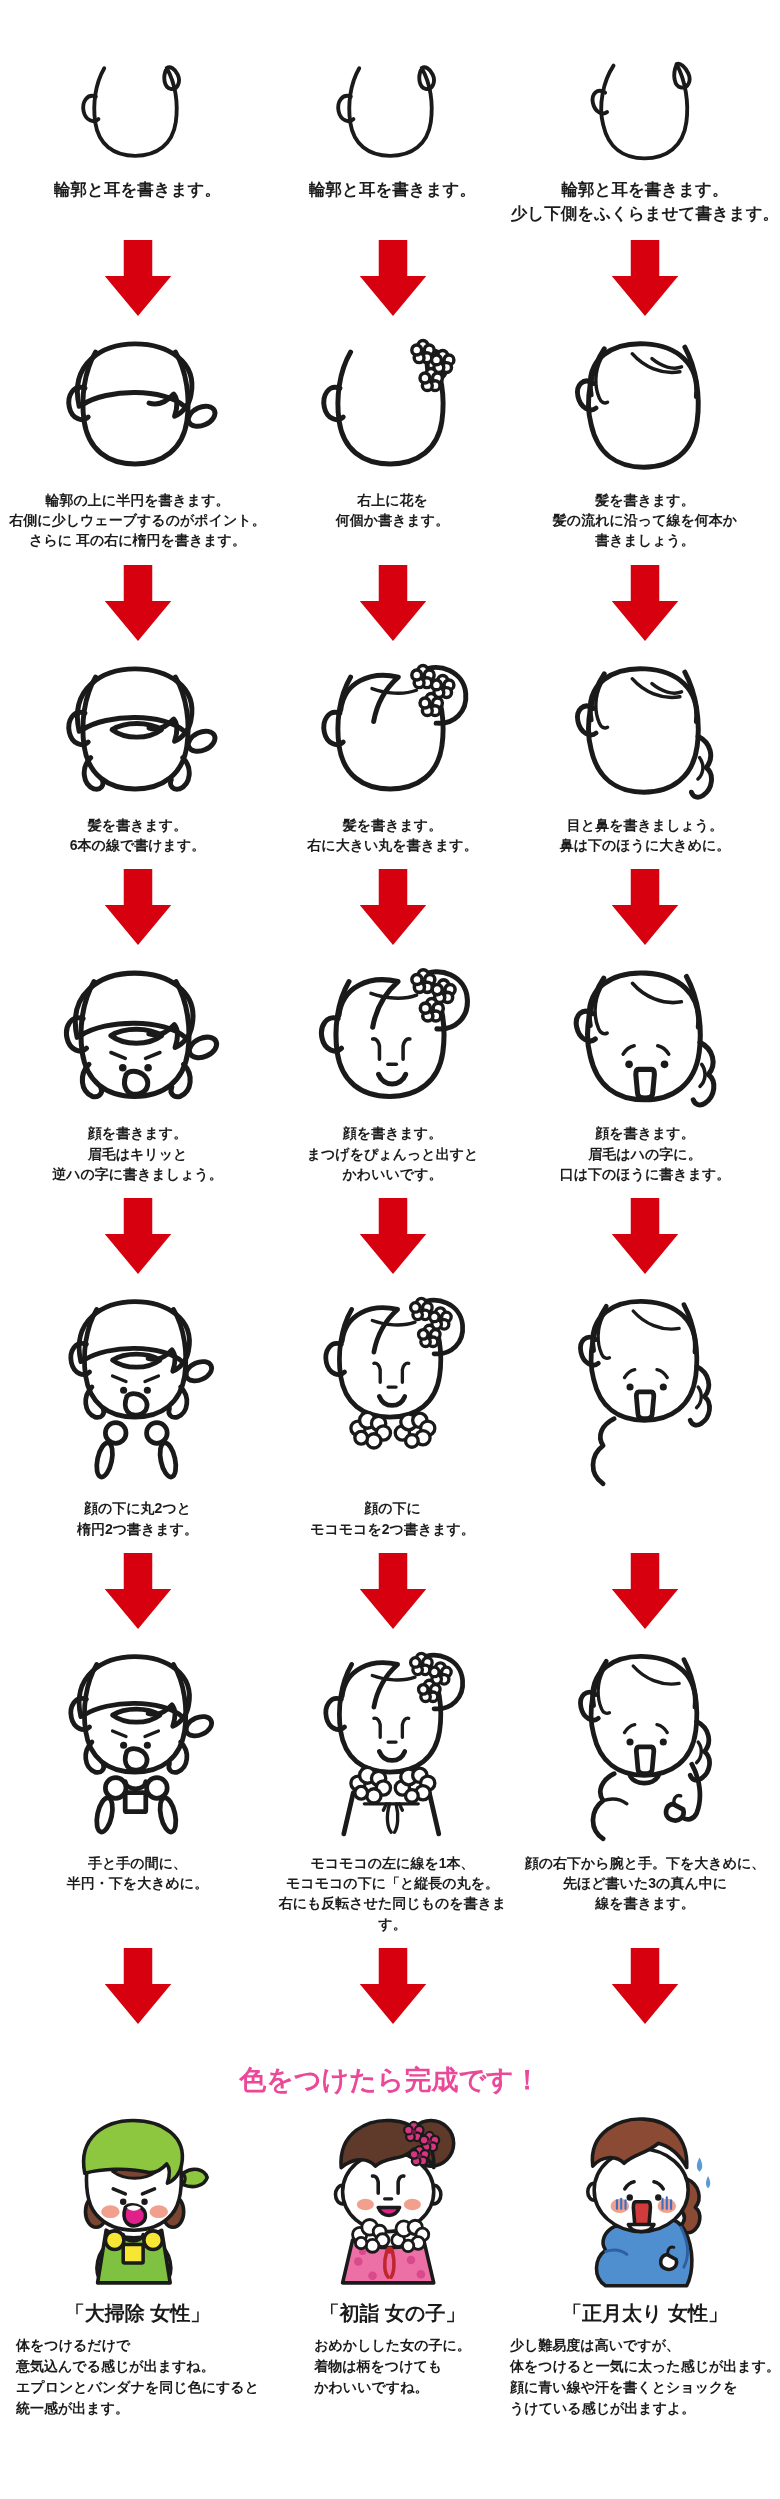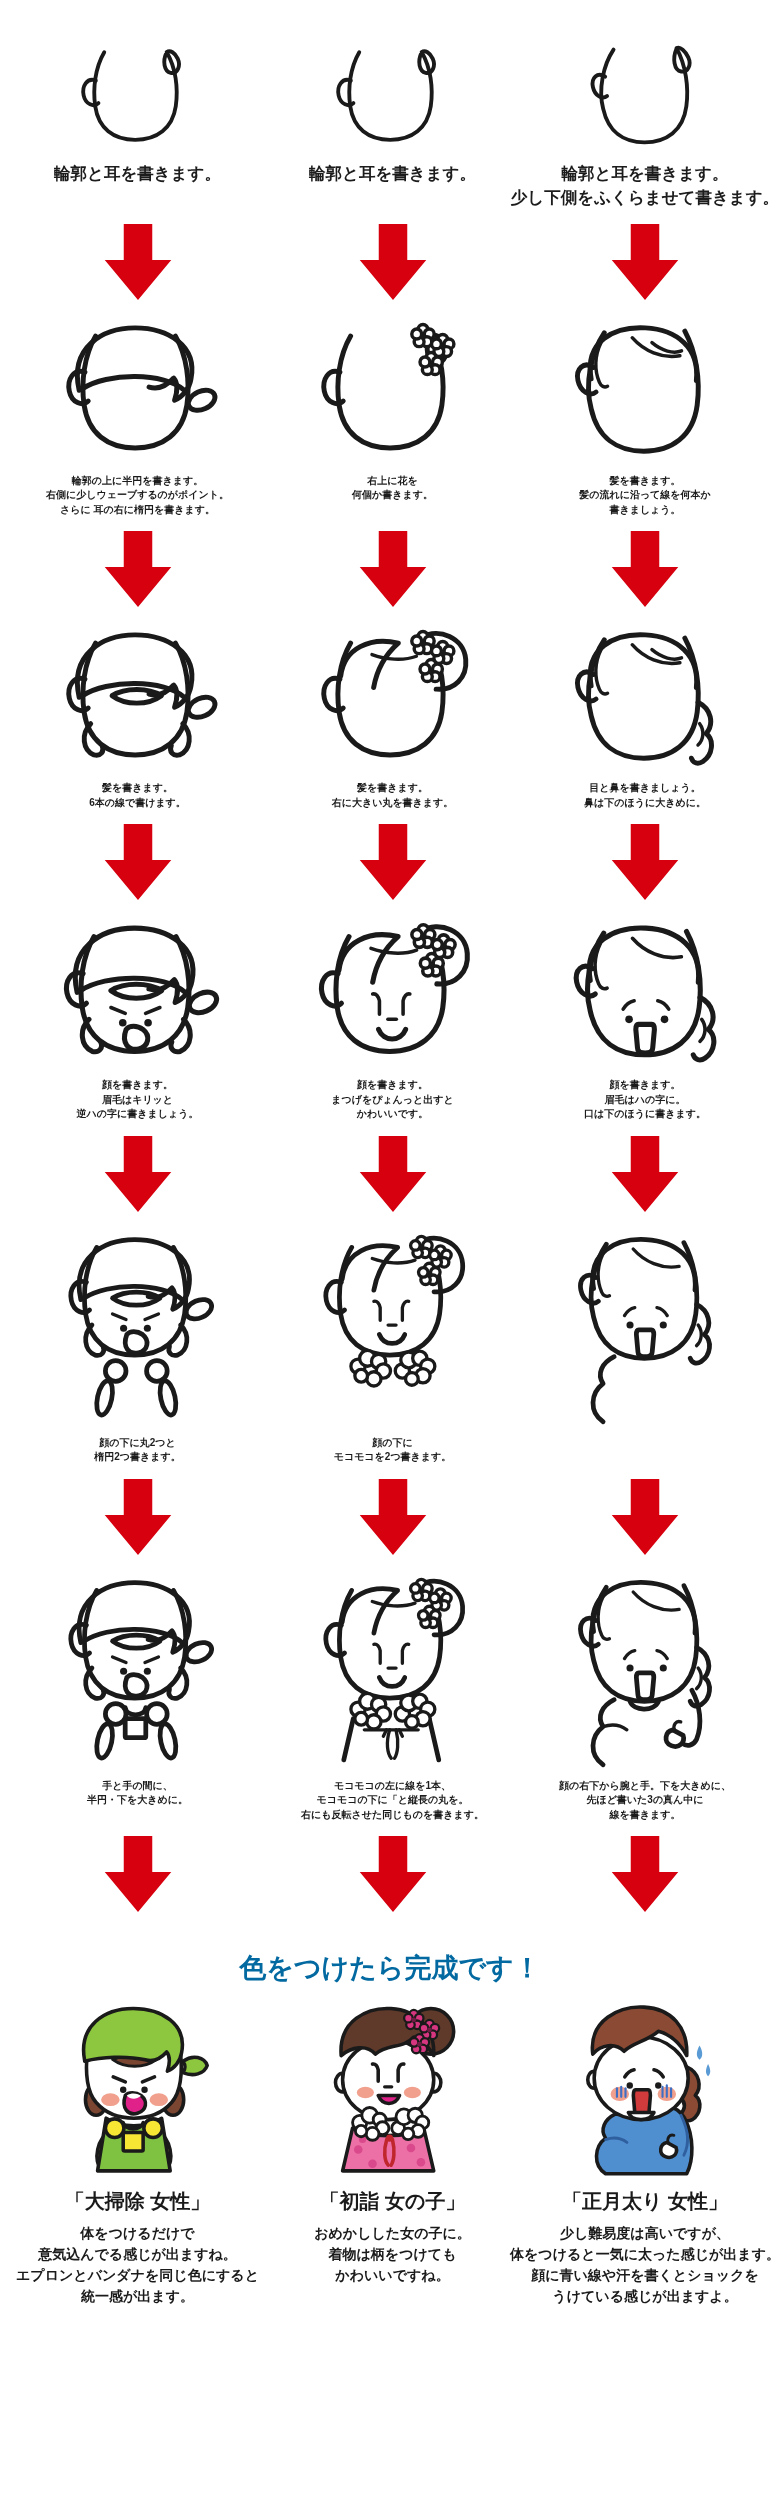--- a/index.html
+++ b/index.html
@@ -1,39 +1,39 @@
 <!DOCTYPE html>
 <html style="--arrow-red: #d7000f; --ink-black: #1a1a1a; --bandana-green: #8dc63f; --apron-green: #7fc241; --shirt-yellow: #f7e734; --hair-brown: #7a4632; --hair-dark-brown: #5f3a2b; --hair-red-brown: #8a4a33; --cheek-pink: #f0a08c; --mouth-magenta: #e0218a; --kimono-pink: #ec6fa5; --flower-magenta: #d6357f; --ribbon-red: #c0272d; --shirt-blue: #4f8fd0; --sweat-blue: #5b9bd5; --shock-red: #d23b3b;"><head>
 <meta charset="utf-8">
 <style>
   html,body{margin:0;padding:0;background:#fff;}
   body{width:780px;height:2499px;overflow:hidden;font-family:"Liberation Sans",sans-serif;color:#1a1a1a;}
-  .page{width:780px;}
+  .page{width:780px;margin-top:16px;}
   .grid{display:grid;grid-template-columns:275px 235px 270px;}
   .cell{display:flex;flex-direction:column;align-items:center;justify-content:flex-start;}
   .step-row{padding-top:6px;}
   .step-row.r1{padding-top:38px;}
   svg.sketch{display:block;margin:0 auto;}
   .r1 svg.sketch{height:116px;}
   .r2 svg.sketch,.r3 svg.sketch{height:148px;}
   .r4 svg.sketch{height:152px;}
   .r5 svg.sketch,.r6 svg.sketch{height:198px;}
   .final-row svg.sketch{height:178px;}
-  .caption{white-space:pre-line;text-align:center;font-size:10px;font-weight:600;line-height:1.45;margin:8px 0 0 0;color:#1c1c1c;}
+  .caption{white-space:pre-line;text-align:center;font-size:14px;font-weight:600;line-height:1.45;margin:8px 0 0 0;color:#1c1c1c;}
   .r1 .caption{font-size:16.5px;}
   .arrow-row{padding:14px 0 12px 0;}
   .arrow-row .cell{justify-content:center;}
   .arrow-head{fill:var(--arrow-red,#d7000f);}
   .s{fill:none;stroke:#1a1a1a;stroke-width:6;stroke-linecap:round;stroke-linejoin:round;}
   .sw{fill:#fff;stroke:#1a1a1a;stroke-width:6;stroke-linecap:round;stroke-linejoin:round;}
   .thin{stroke-width:4.2;}
   .dot{fill:#1a1a1a;stroke:none;}
-  .final-title{text-align:center;font-size:27px;font-weight:600;margin:26px 0 14px 0;color:#0369a1;}
+  .final-title{text-align:center;font-size:27px;font-weight:600;margin:26px 0 14px 0;color:#ec4899;}
   .char-name{text-align:left;font-size:20px;font-weight:700;margin:10px 0 6px 0;white-space:pre-line;}
-  .char-desc{white-space:pre-line;text-align:center;font-size:14px;font-weight:600;line-height:1.5;margin:2px 0 0 0;}
+  .char-desc{white-space:pre-line;text-align:left;font-size:14px;font-weight:600;line-height:1.5;margin:2px 0 0 0;}
 </style>
 </head>
 <body>
 
 <div class="page">
 
   <section class="grid step-row r1">
     <div class="cell">
       <svg class="sketch" viewBox="0 0 230 180">
         <path class="s" d="M64,22 C50,46 46,78 50,106 C55,140 78,158 112,158 C146,158 170,140 175,106 C179,78 175,46 161,22"></path>

